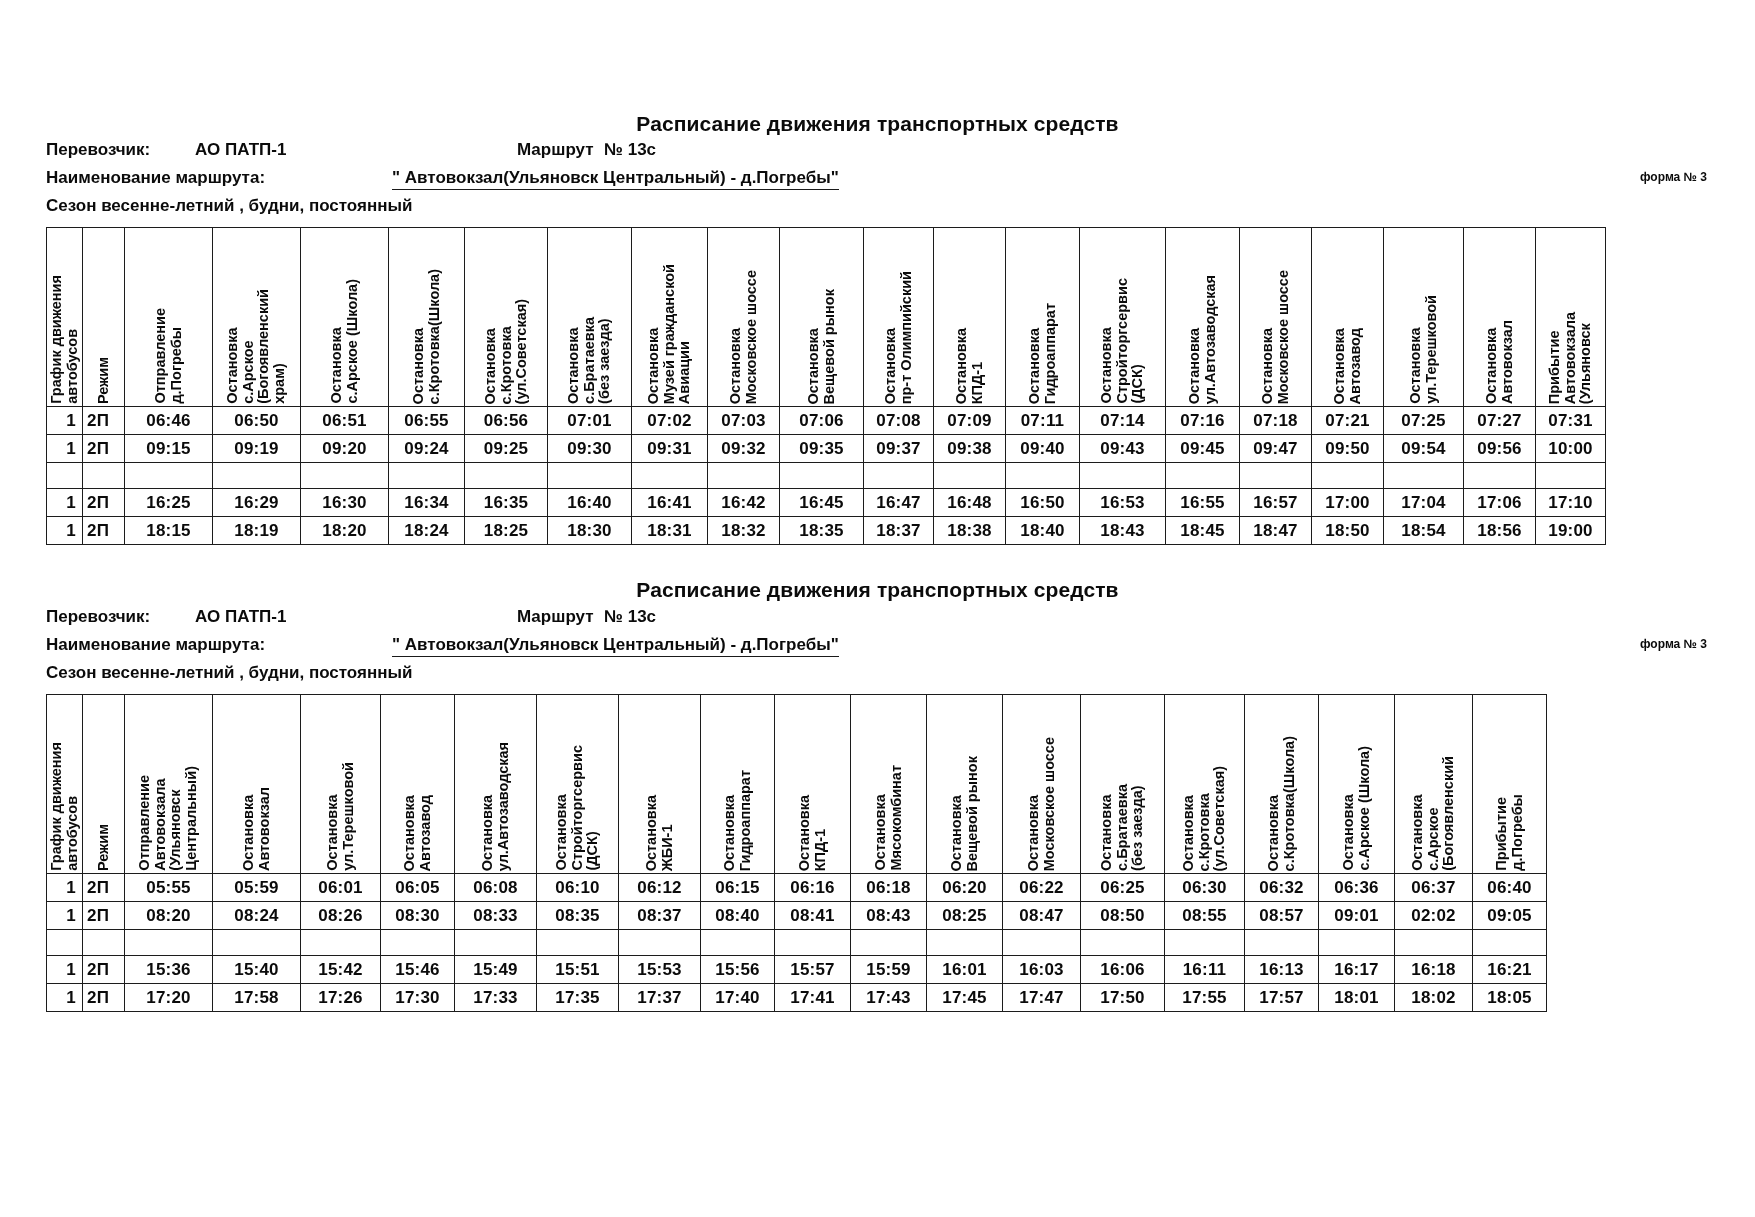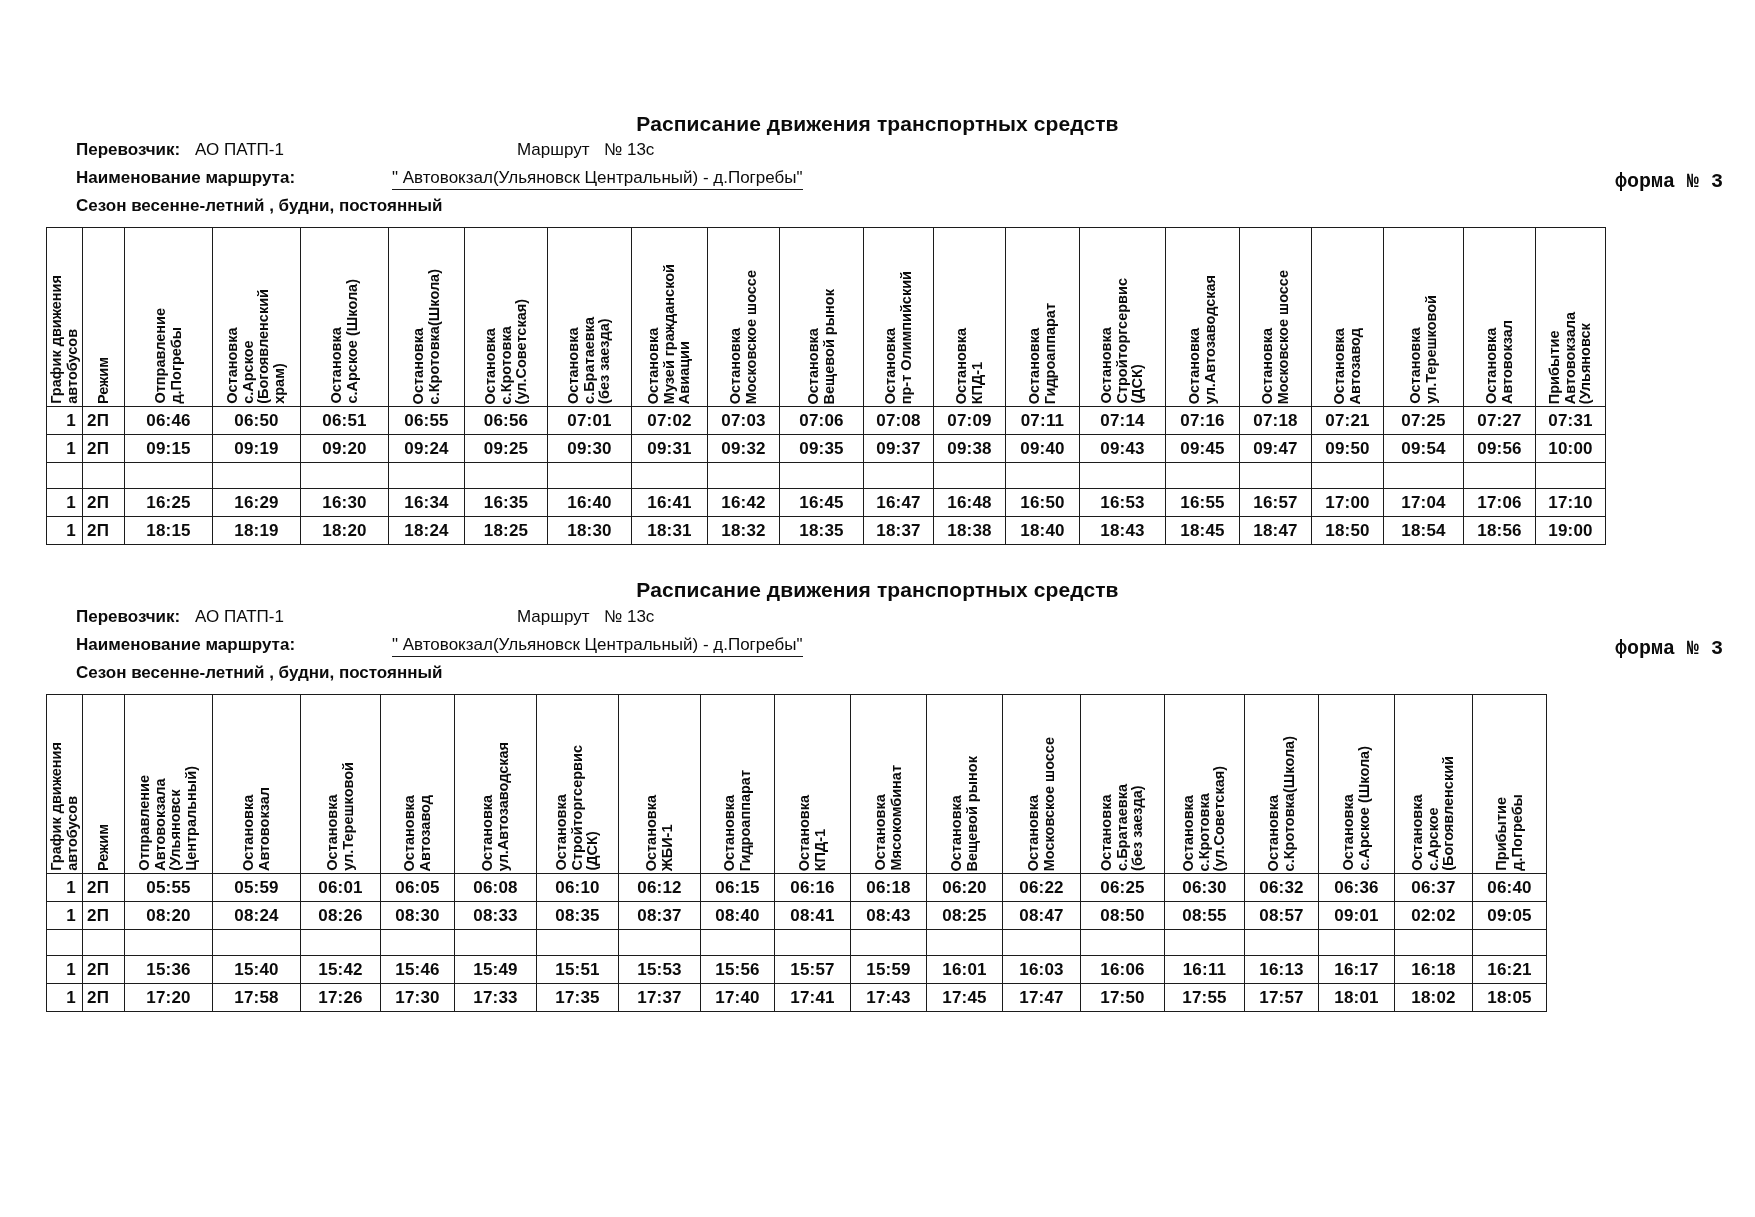--- a/index.html
+++ b/index.html
@@ -14,24 +14,24 @@
     -webkit-font-smoothing:none;
   }
   .sheet{position:absolute; left:0; top:0; width:1399px; height:1217px;}
 
   
   .block{position:absolute; left:0; width:1755px;}
   .doc-title{
     position:absolute; left:0; width:1755px; text-align:center;
     font-size:21px; font-weight:bold; letter-spacing:.1px;
   }
-  .hdr-label{position:absolute; left:76px; font-size:17px; font-weight:bold; white-space:nowrap;}
-  .hdr-val{position:absolute; font-size:17px; font-weight:normal; white-space:nowrap;}
+  .hdr-label{position:absolute; left:46px; font-size:17px; font-weight:bold; white-space:nowrap;}
+  .hdr-val{position:absolute; font-size:17px; font-weight:bold; white-space:nowrap;}
   .underline{border-bottom:1.6px solid #1a1a1a; padding-bottom:1px;}
-  .form-no{position:absolute; right:32px; font-size:20px; font-weight:bold; white-space:nowrap;font-family:Liberation Mono, monospace;}
+  .form-no{position:absolute; right:48px; font-size:12px; font-weight:bold; white-space:nowrap;}
 
   
   table.sched{
     position:absolute;
     border-collapse:collapse;
     table-layout:fixed;
     font-size:16px;
     font-weight:bold;
   }
   table.sched td, table.sched th{

